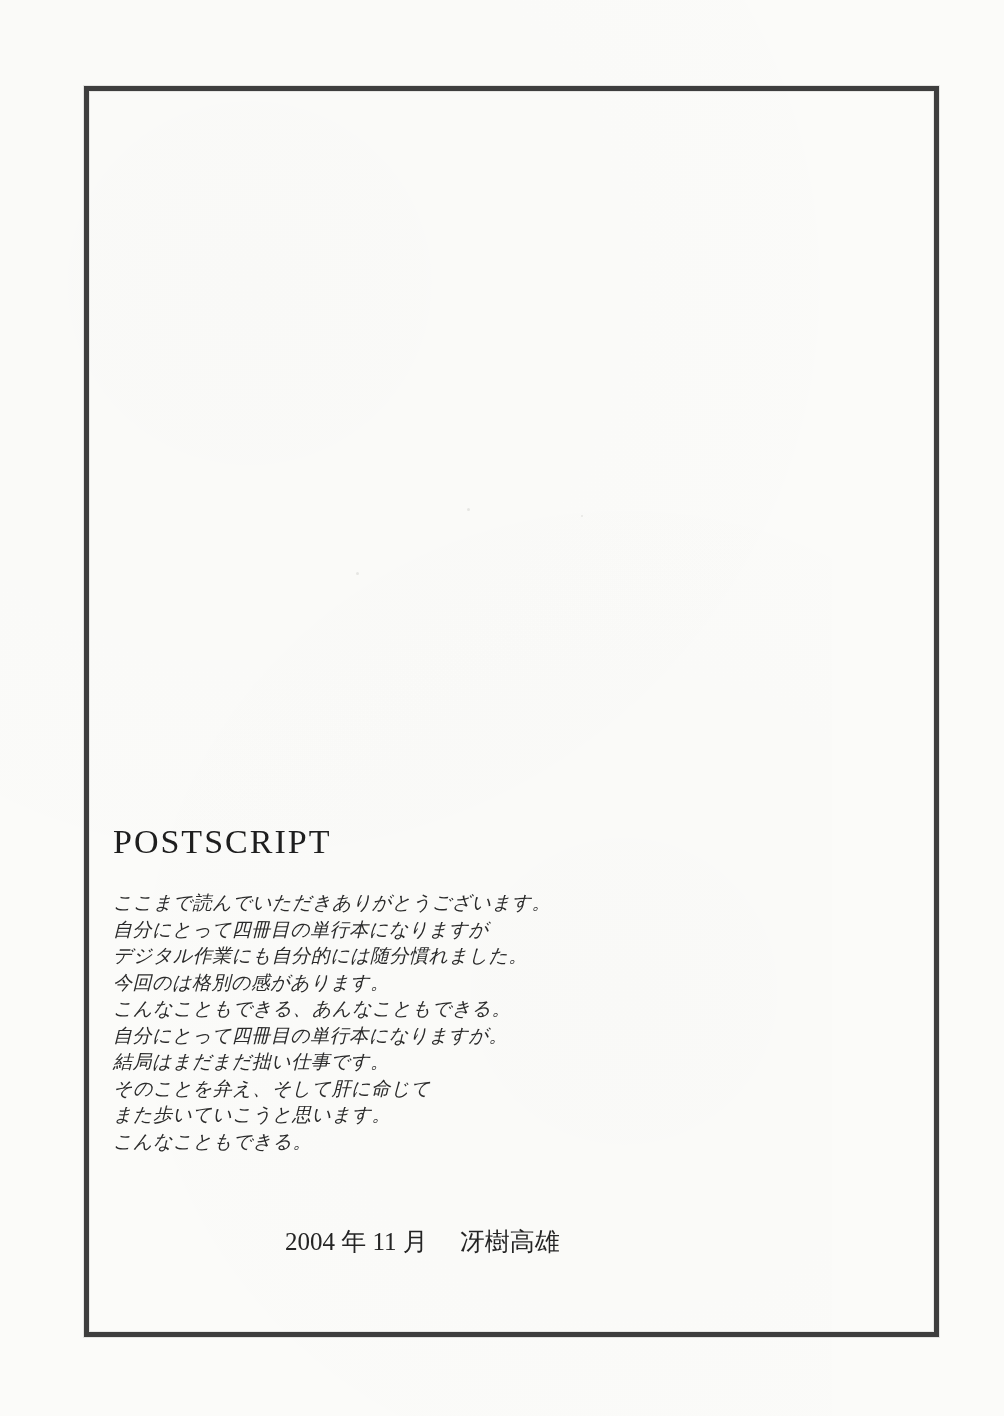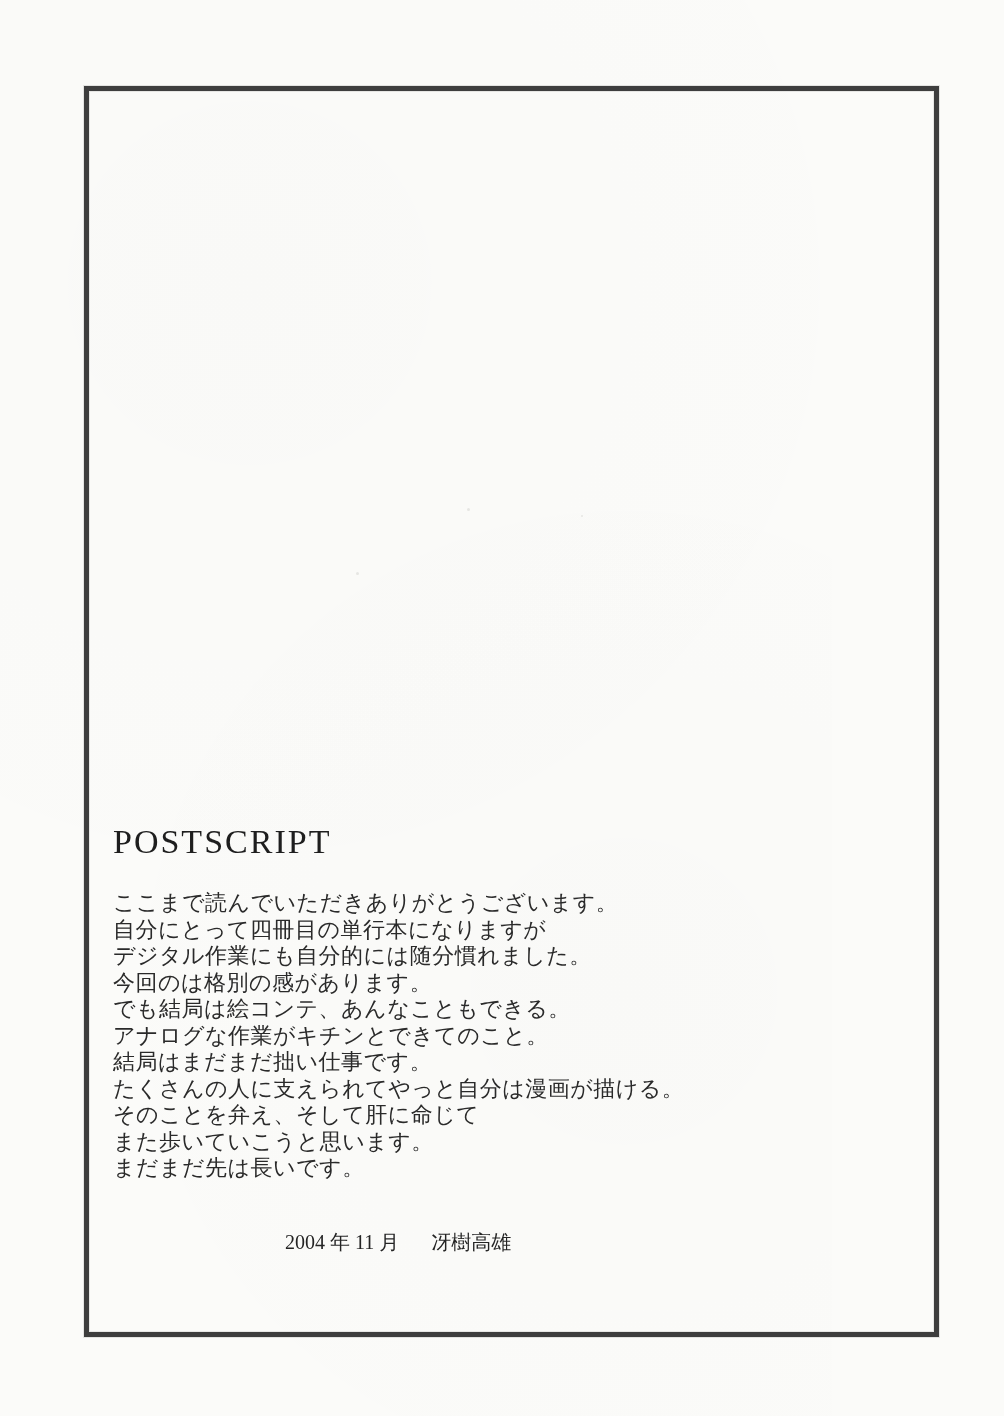--- a/index.html
+++ b/index.html
@@ -48,34 +48,35 @@
     line-height: 36px;
     letter-spacing: 2px;
     color: #1e1e1e;
   }
   .body-text {
     position: absolute;
     left: 113px;
     top: 890px;
     width: 620px;
     font-family: "Liberation Sans", sans-serif;
-    font-size: 22px;
+    font-size: 19px;
     line-height: 26.5px;
     color: #2a2a2a;
     letter-spacing: 0.5px;
+    font-style: italic;
   }
   .body-line {
     white-space: nowrap;
   }
   .signature-line {
     position: absolute;
     left: 285px;
     top: 1230px;
     font-family: "Liberation Serif", "DejaVu Serif", serif;
-    font-size: 20px;
+    font-size: 25px;
     line-height: 24px;
     color: #242424;
     white-space: nowrap;
   }
   .signature-author {
     margin-left: 32px;
   }
   .speck {
     position: absolute;
     width: 3px;
@@ -98,26 +99,25 @@
   <div class="speck speck-2"></div>
   <div class="speck speck-3"></div>
 
   <h1 class="postscript-heading">POSTSCRIPT</h1>
 
   <div class="body-text">
     <div class="body-line">ここまで読んでいただきありがとうございます。</div>
     <div class="body-line">自分にとって四冊目の単行本になりますが</div>
     <div class="body-line">デジタル作業にも自分的には随分慣れました。</div>
     <div class="body-line">今回のは格別の感があります。</div>
-    <div class="body-line">でも結局は絵コンテ、あんなこともできる。</div>
-    <div class="body-line">アナログな作業がキチンとできてのこと。</div>
+    <div class="body-line">こんなこともできる、あんなこともできる。</div>
+    <div class="body-line">自分にとって四冊目の単行本になりますが。</div>
     <div class="body-line">結局はまだまだ拙い仕事です。</div>
-    <div class="body-line">たくさんの人に支えられてやっと自分は漫画が描ける。</div>
     <div class="body-line">そのことを弁え、そして肝に命じて</div>
     <div class="body-line">また歩いていこうと思います。</div>
-    <div class="body-line">まだまだ先は長いです。</div>
+    <div class="body-line">こんなこともできる。</div>
   </div>
 
   <div class="signature-line">
     <span>2004 年 11 月</span><span class="signature-author">冴樹高雄</span>
   </div>
 
 </div>
 
 </body></html>

